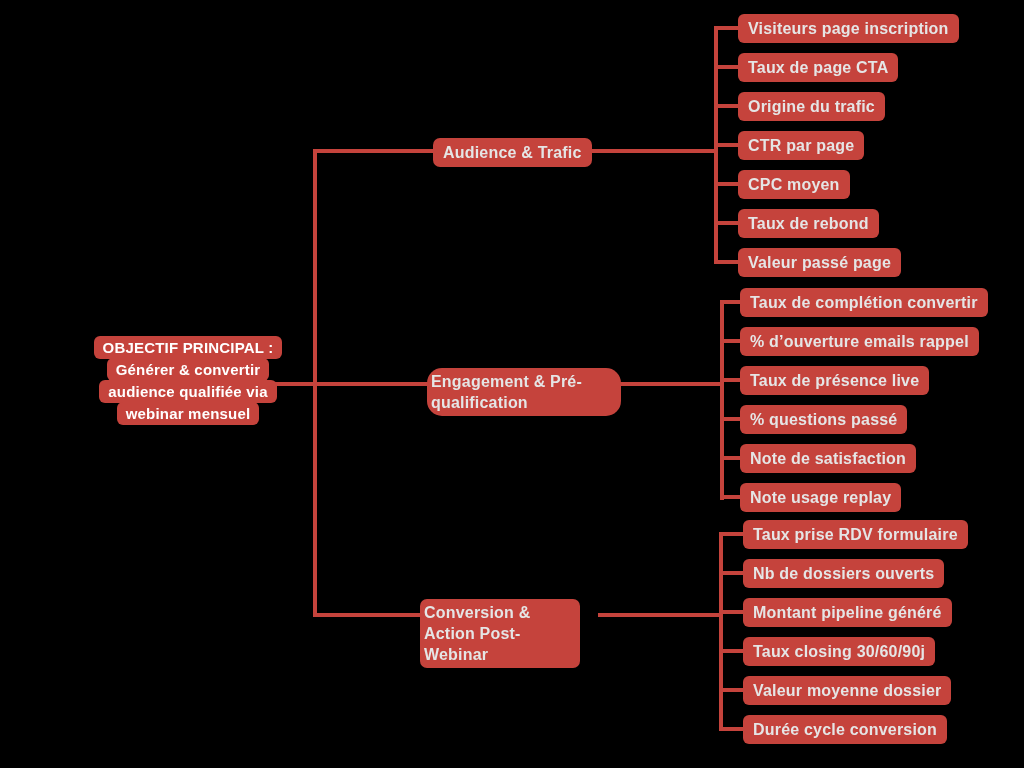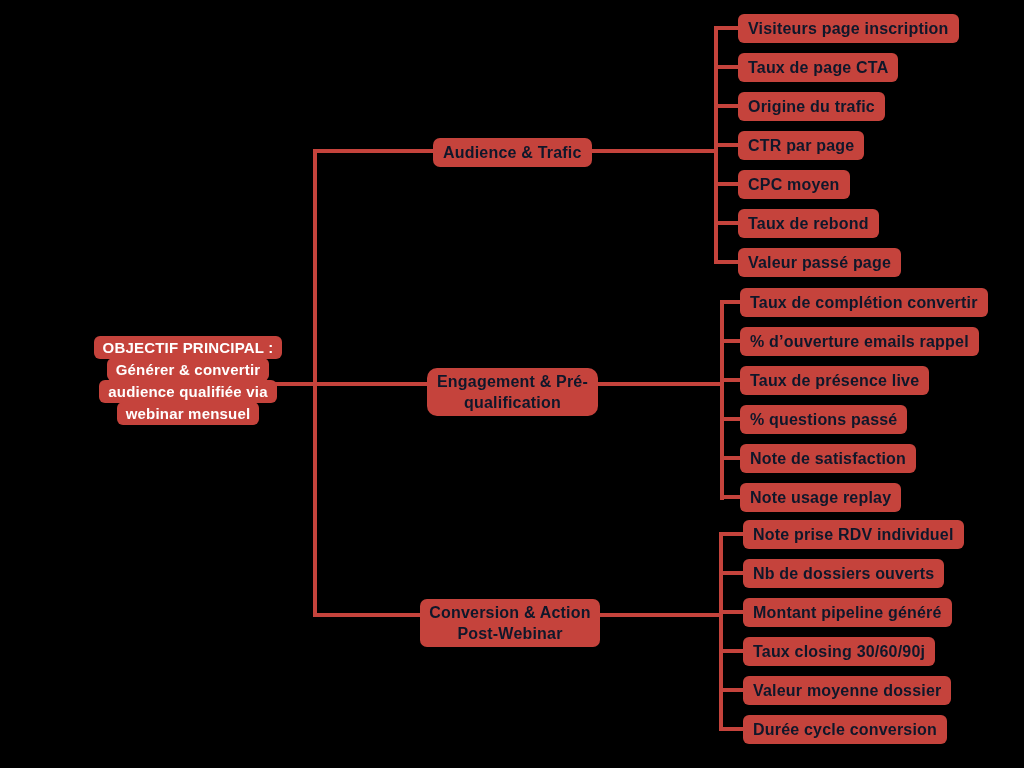--- a/index.html
+++ b/index.html
@@ -4,28 +4,28 @@
 <style>
   html,body{margin:0;padding:0;background:#000;}
   .canvas{
     position:relative;width:1024px;height:768px;background:#000000;
     font-family:"Liberation Sans", sans-serif;overflow:hidden;
   }
   .line{position:absolute;background:#C5433C;}
   .h{height:4px}
   .v{width:4px}
   .node{
-    position:absolute;background:#C5433C;color:#0f172a;font-weight:700;
+    position:absolute;background:#C5433C;color:#e5e5e5;font-weight:700;
     border-radius:6px;letter-spacing:.2px;
   }
   .leaf{padding:3px 10px;font-size:16px;line-height:23px;white-space:nowrap;}
-  .branch{text-align:center;}
+  .branch{text-align:left;}
   .b1{left:433px;top:138px;padding:3px 10px;font-size:16px;line-height:23px;white-space:nowrap;border-radius:7px;}
-  .b2{left:427px;top:368px;width:171px;box-sizing:border-box;padding:3px 4px;font-size:16px;line-height:21px;border-radius:10px;}
-  .b3{left:420px;top:599px;width:180px;box-sizing:border-box;padding:3px 4px;font-size:16px;line-height:21px;border-radius:7px;}
+  .b2{left:427px;top:368px;width:194px;box-sizing:border-box;padding:3px 4px;font-size:16px;line-height:21px;border-radius:15px;}
+  .b3{left:420px;top:599px;width:160px;box-sizing:border-box;padding:3px 4px;font-size:16px;line-height:21px;border-radius:7px;}
   .root{
     position:absolute;left:88px;top:337px;width:200px;
     display:flex;flex-direction:column;align-items:center;
   }
   .root span{
     background:#C5433C;color:#FFFFFF;font-weight:700;font-size:15px;line-height:19px;
     padding:2px 9px;border-radius:6px;margin-top:-1px;white-space:nowrap;text-align:center;
     letter-spacing:.2px;
   }
   
@@ -90,20 +90,20 @@
   <div class="node leaf g1" style="top:209px">Taux de rebond</div>
   <div class="node leaf g1" style="top:248px">Valeur passé page</div>
 
   <div class="node leaf g2" style="top:288px">Taux de complétion convertir</div>
   <div class="node leaf g2" style="top:327px">% d’ouverture emails rappel</div>
   <div class="node leaf g2" style="top:366px">Taux de présence live</div>
   <div class="node leaf g2" style="top:405px">% questions passé</div>
   <div class="node leaf g2" style="top:444px">Note de satisfaction</div>
   <div class="node leaf g2" style="top:483px">Note usage replay</div>
 
-  <div class="node leaf g3" style="top:520px">Note prise RDV individuel</div>
+  <div class="node leaf g3" style="top:520px">Taux prise RDV formulaire</div>
   <div class="node leaf g3" style="top:598px">Montant pipeline généré</div>
   <div class="node leaf g3" style="top:559px">Nb de dossiers ouverts</div>
   <div class="node leaf g3" style="top:637px">Taux closing 30/60/90j</div>
   <div class="node leaf g3" style="top:676px">Valeur moyenne dossier</div>
   <div class="node leaf g3" style="top:715px">Durée cycle conversion</div>
 
 </div>
 
 </body></html>

